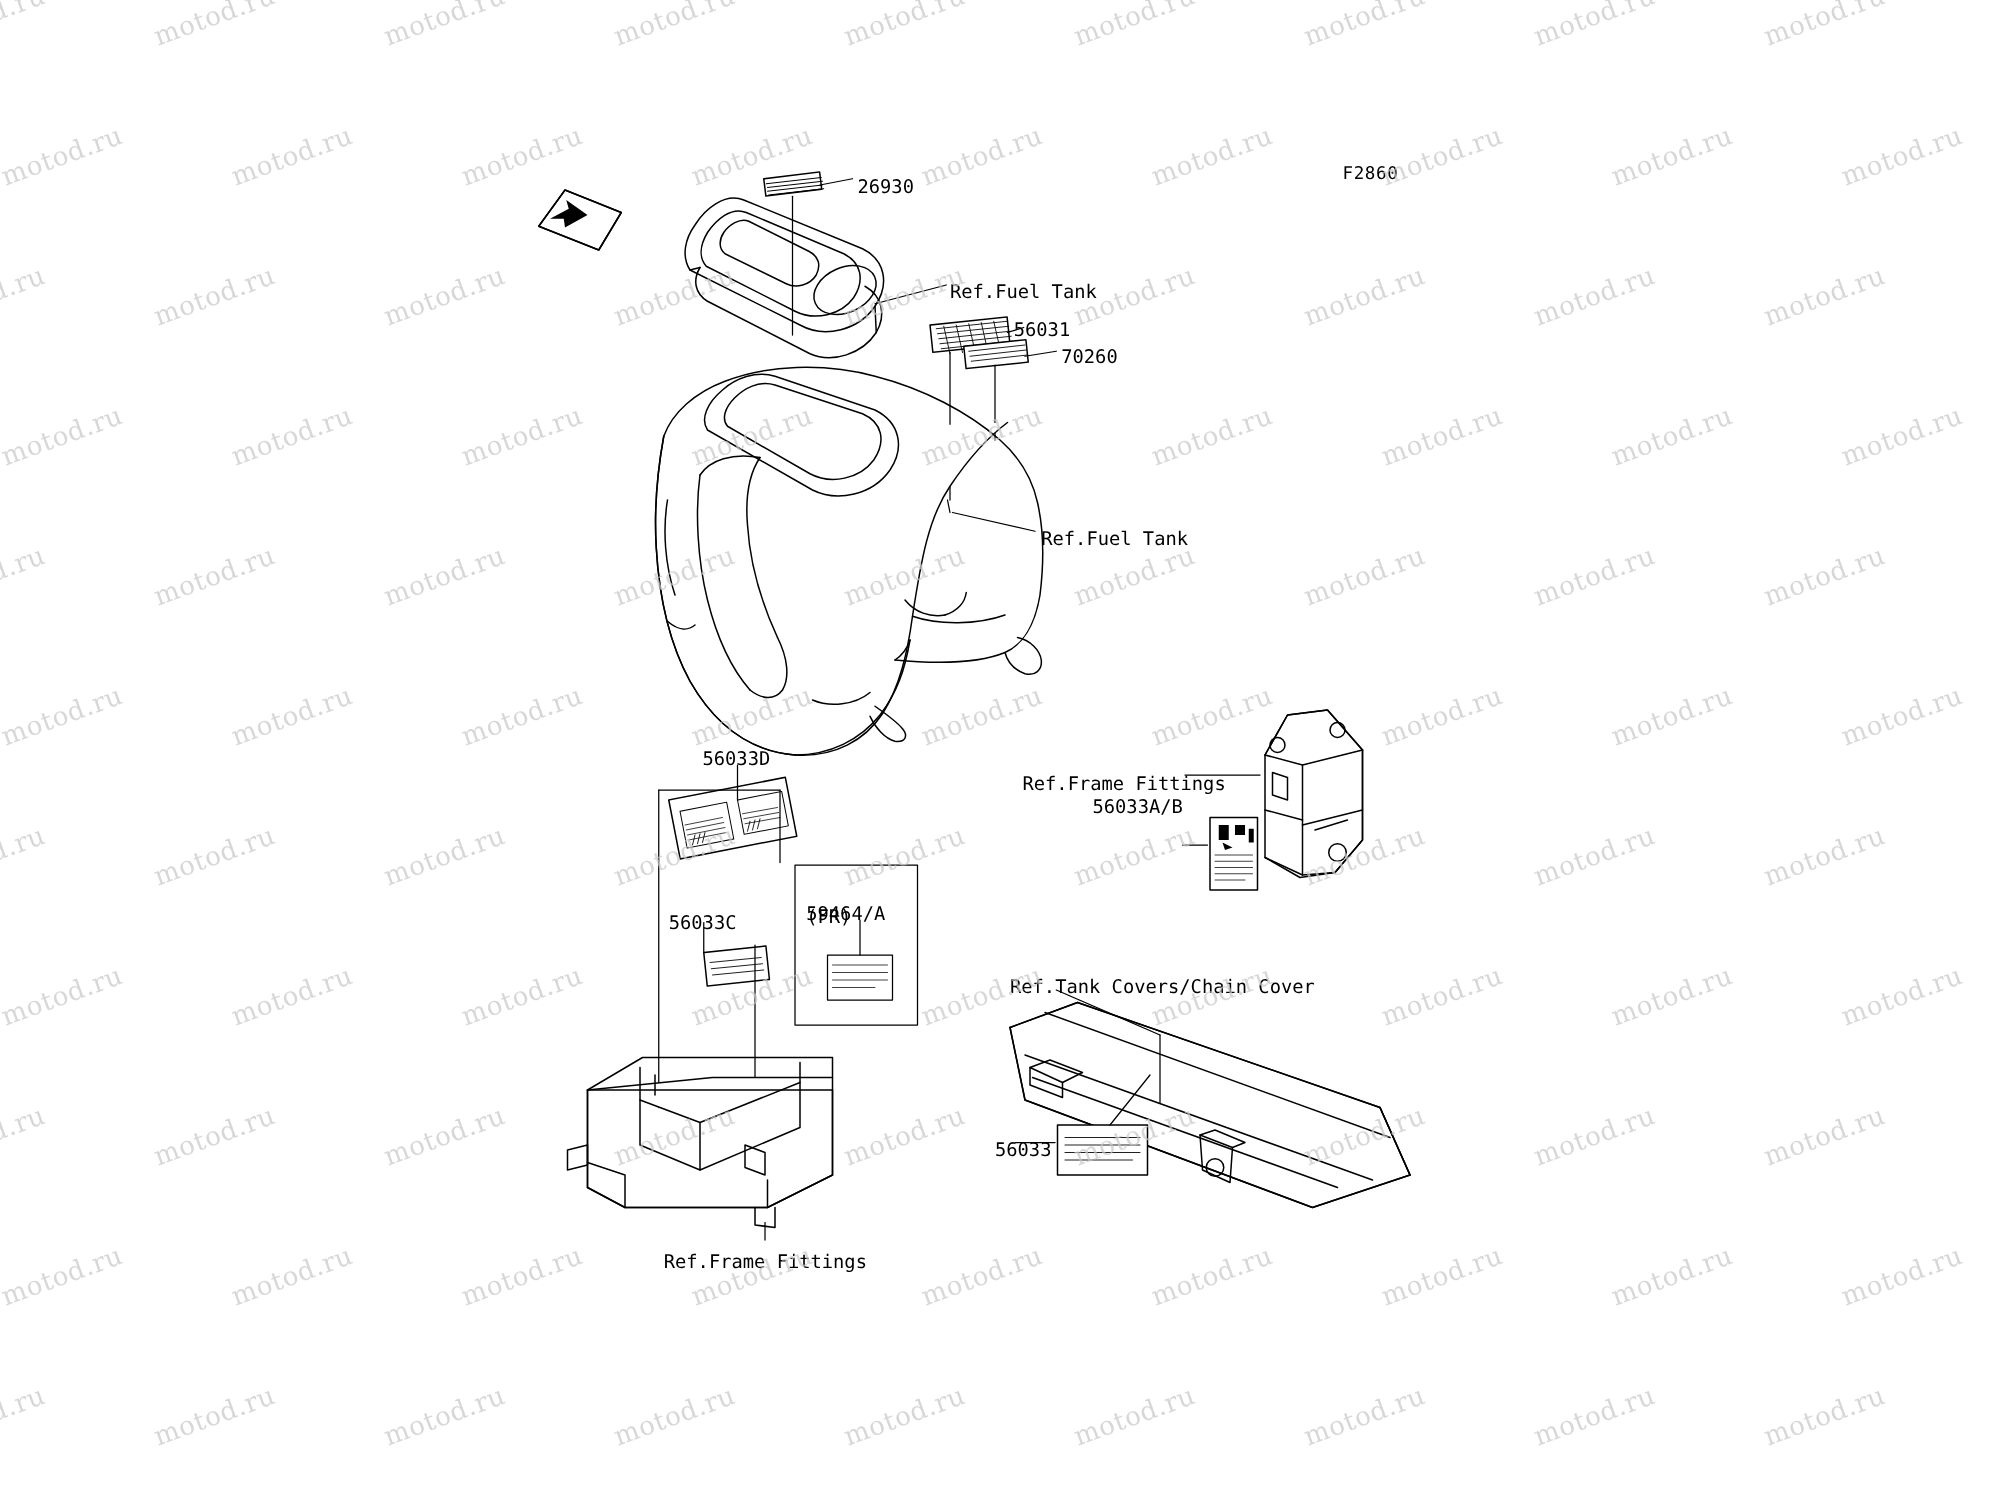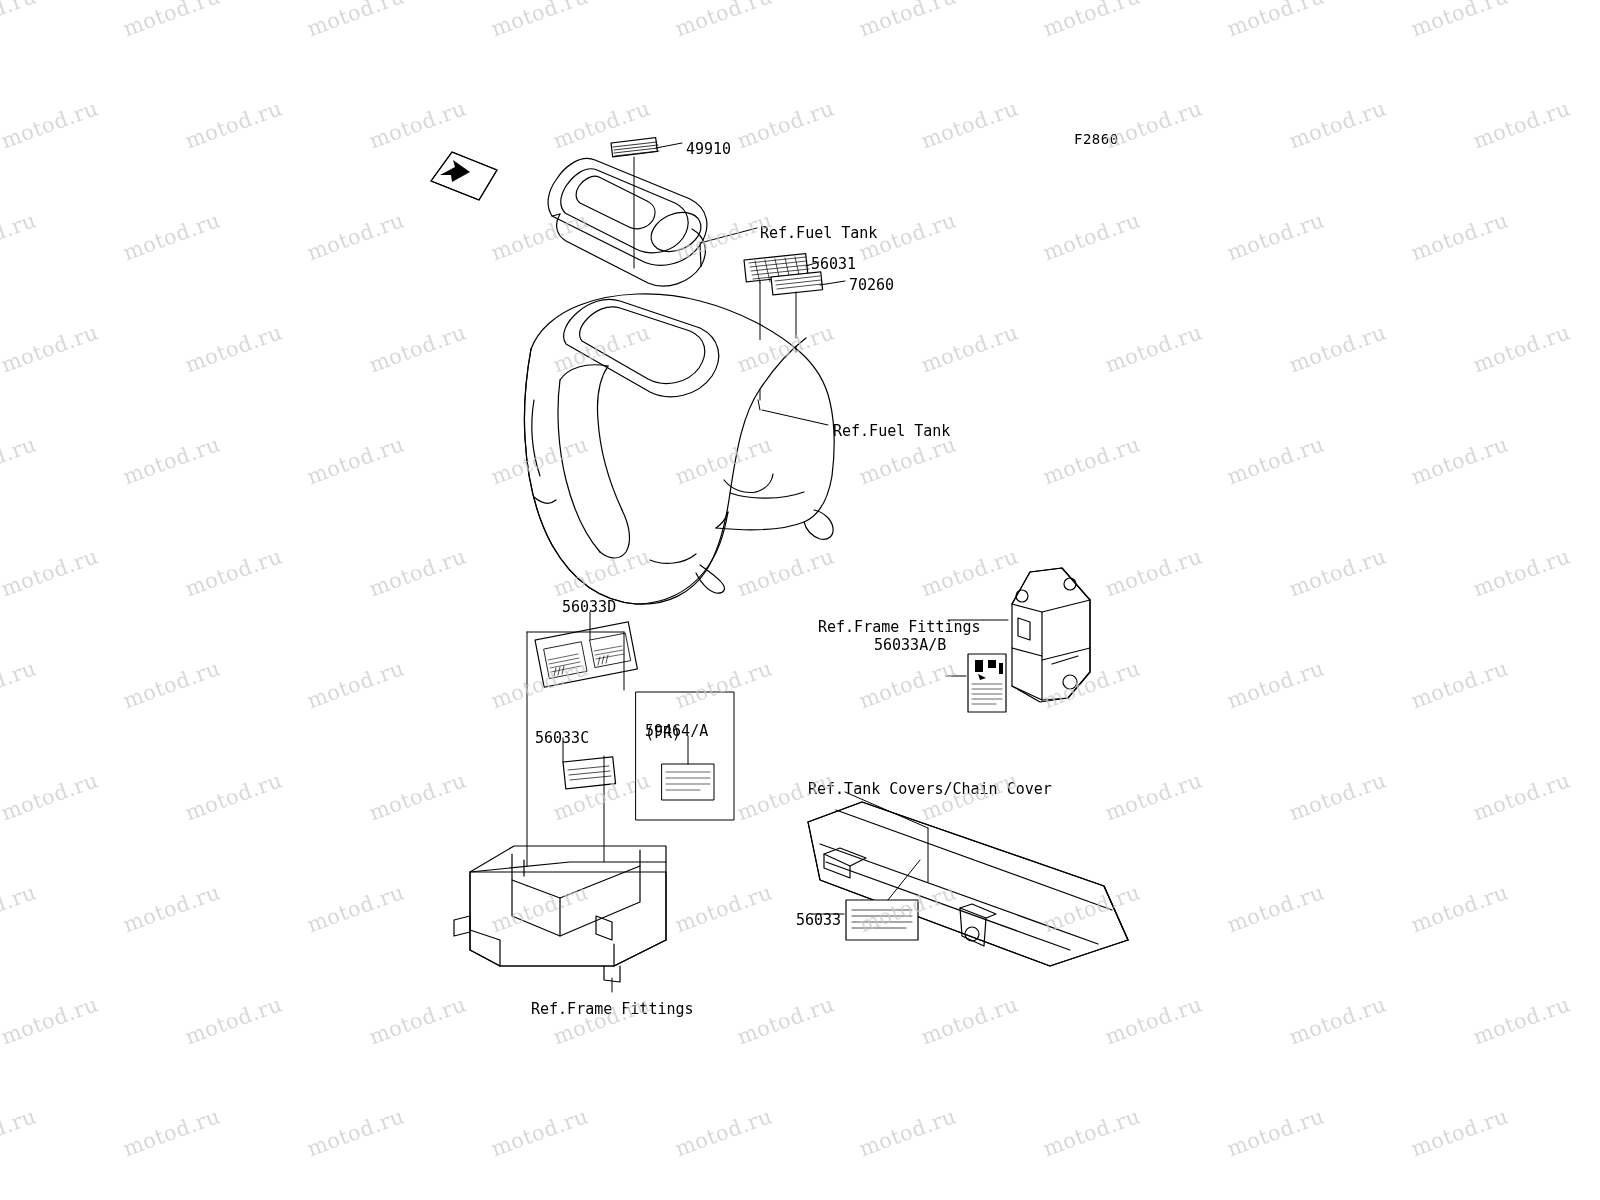--- a/index.html
+++ b/index.html
@@ -281,21 +281,21 @@
             <path d="M852 928 L906 928"></path>
         </g>
       </g>
       <path d="M812 914 L844 914" stroke-width="1"></path>
       <path d="M888 900 L920 860" stroke-width="1"></path>
 
     </svg>
 
     <div class="lbl code" style="left:1074px; top:131px;">F2860</div>
 
-    <div class="lbl" style="left:686px;  top:140px;">49910</div>
+    <div class="lbl" style="left:686px;  top:140px;">26930</div>
     <div class="lbl" style="left:760px;  top:224px;">Ref.Fuel Tank</div>
     <div class="lbl" style="left:811px;  top:255px;">56031</div>
     <div class="lbl" style="left:849px;  top:276px;">70260</div>
     <div class="lbl" style="left:833px;  top:422px;">Ref.Fuel Tank</div>
     <div class="lbl" style="left:562px;  top:598px;">56033D</div>
     <div class="lbl" style="left:818px; top:618px;">Ref.Frame Fittings</div>
     <div class="lbl" style="left:874px;  top:636px;">56033A/B</div>
     <div class="lbl" style="left:535px;  top:729px;">56033C</div>
     <div class="lbl" style="left:645px;  top:700px;margin-top:24px;">(FR)</div>
     <div class="lbl" style="left:645px;  top:722px;">59464/A</div>

